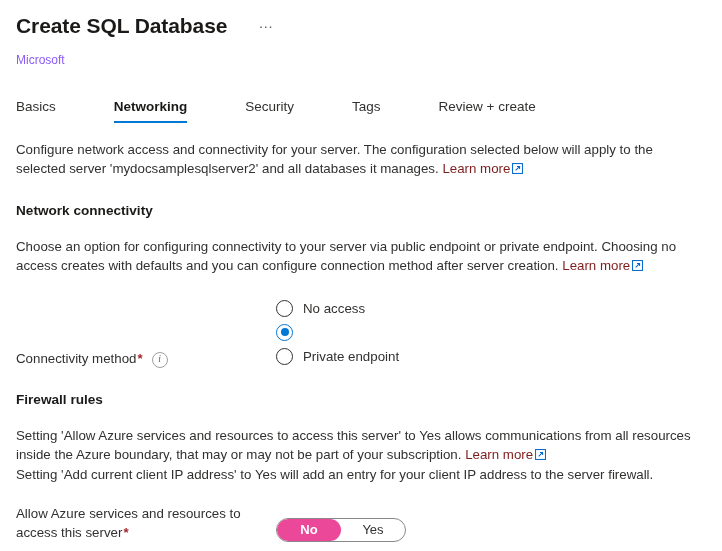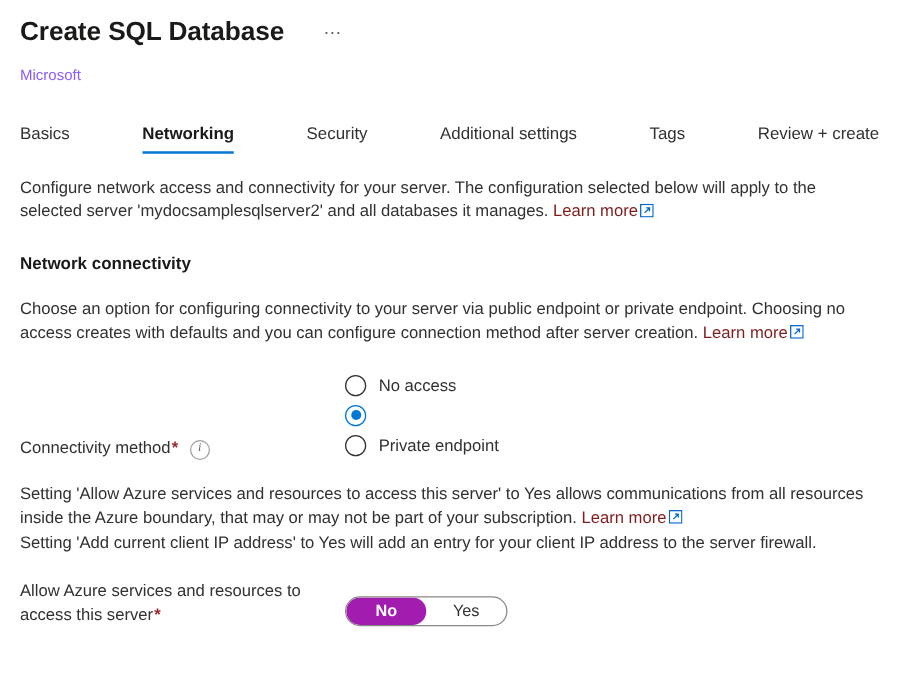--- a/index.html
+++ b/index.html
@@ -206,41 +206,40 @@
     text-align: center;
     font-size: 13px;
     line-height: 22px;
     height: 22px;
     margin: 0;
     color: #323130;
     border-radius: 12px;
     user-select: none;
   }
   .toggle-opt.sel-blue {
-    background: #a21caf;
+    background: #ec4899;
     color: #ffffff;
     font-weight: 600;
   }
 </style>
 </head>
 <body>
 
 <div class="header">
   <div class="title-row">
     <div class="page-title">Create SQL Database</div>
     <div class="ellipsis-btn">…</div>
   </div>
   <div class="publisher">Microsoft</div>
 </div>
 
 <div class="tabs">
   <div class="tab">Basics</div>
   <div class="tab active">Networking</div>
   <div class="tab">Security</div>
-  <div class="tab">Additional settings</div>
   <div class="tab">Tags</div>
   <div class="tab">Review + create</div>
 </div>
 
 <div class="content">
 
   <div class="para">
     <span>Configure network access and connectivity for your server. The configuration selected below will apply to the selected server 'mydocsamplesqlserver2' and all databases it manages.</span>
     <a class="link">Learn more</a><span class="ext-icon"><svg width="11" height="11" viewBox="0 0 12 12">
           <rect x="0.6" y="0.6" width="10.8" height="10.8" fill="none" stroke="#0066cc" stroke-width="1.1"></rect>
@@ -270,20 +269,21 @@
       <div class="radio-item checked">
         <span class="radio-mark"></span>
       </div>
       <div class="radio-item">
         <span class="radio-mark"></span>
         <span class="radio-label">Private endpoint</span>
       </div>
     </div>
   </div>
 
+  <div class="section-head">Firewall rules</div>
 
   <div class="para">
     <span>Setting 'Allow Azure services and resources to access this server' to Yes allows communications from all resources inside the Azure boundary, that may or may not be part of your subscription.</span>
     <a class="link">Learn more</a><span class="ext-icon"><svg width="11" height="11" viewBox="0 0 12 12">
           <rect x="0.6" y="0.6" width="10.8" height="10.8" fill="none" stroke="#0066cc" stroke-width="1.1"></rect>
           <path d="M4 8 L8.1 3.9 M5.4 3.7 L8.3 3.7 L8.3 6.6" fill="none" stroke="#0066cc" stroke-width="1.1"></path>
         </svg></span><br>
     <span>Setting 'Add current client IP address' to Yes will add an entry for your client IP address to the server firewall.</span>
   </div>
 

